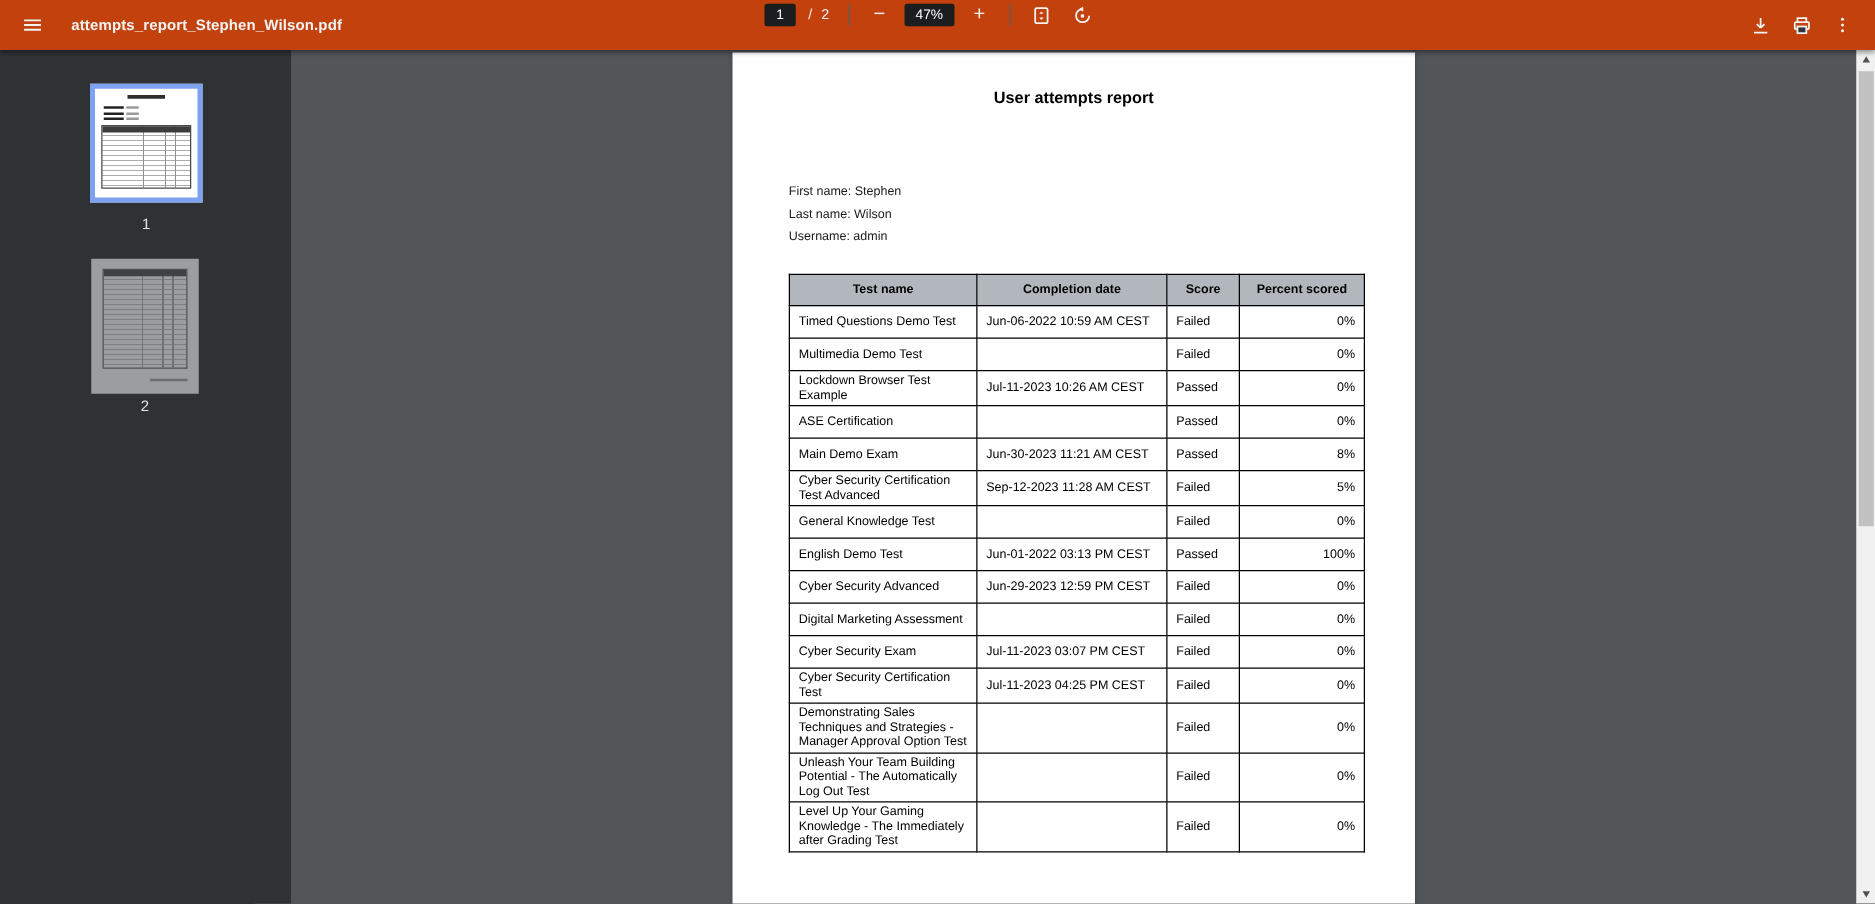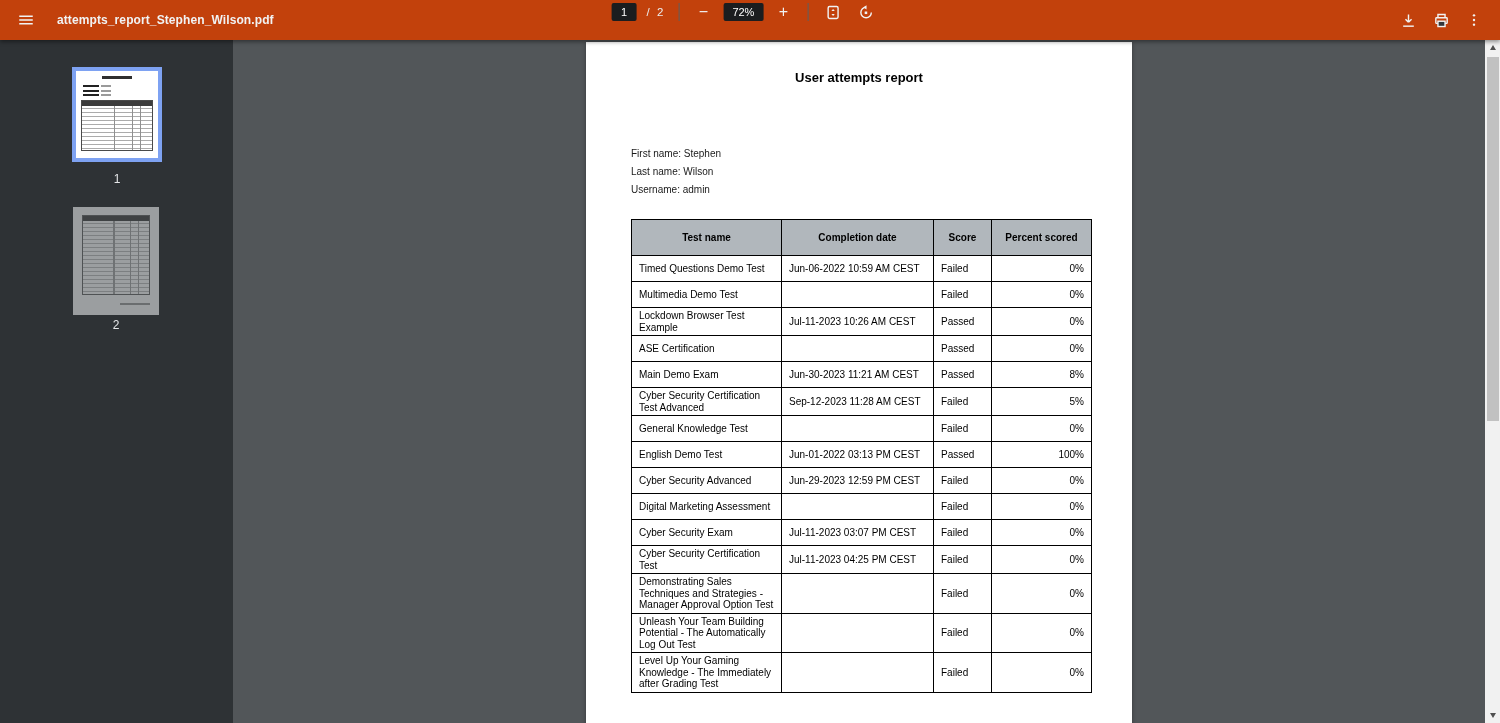--- a/index.html
+++ b/index.html
@@ -64,21 +64,21 @@
   
   .viewer { flex:1; background:#525659; position:relative; overflow:hidden; }
   .page { position:absolute; left:353px; top:2px; width:546px; height:760px; background:#fff;
           box-shadow:0 1px 4px rgba(0,0,0,.35); color:#1a1a1a; }
   .doc-title { font-size:13px; font-weight:700; text-align:center; margin-top:28px; color:#000; }
   .fields { position:absolute; left:45px; top:103px; font-size:10px; line-height:18px; }
   .fields .f-label { font-weight:400; }
   .report-table { position:absolute; left:45px; top:177px; width:460px; border-collapse:collapse;
                   table-layout:fixed; font-size:10px; line-height:1.15; color:#000; }
   .report-table th, .report-table td { border:1px solid #000; vertical-align:middle; }
-  .report-table th { background:#b1b7bc; height:36px; font-size:10px; font-weight:700; text-align:center; }
+  .report-table th { background:#b1b7bc; height:25px; font-size:10px; font-weight:700; text-align:center; }
   .report-table td { padding:2px 7px; height:26px; }
   .report-table td:nth-child(2) { white-space:nowrap; }
   .report-table td:nth-child(4) { text-align:right; }
 
   
   .scrollbar { position:absolute; right:0; top:0; bottom:0; width:15px; background:#f1f1f1; }
   .sb-arrow { position:absolute; left:0; width:15px; height:15px; display:flex; align-items:center;
               justify-content:center; cursor:pointer; }
   .sb-up { top:0; } .sb-down { bottom:0; }
   .tri-up { width:0; height:0; border-left:3.5px solid transparent; border-right:3.5px solid transparent;
@@ -100,21 +100,21 @@
           </svg>
       </button>
       <span class="filename">attempts_report_Stephen_Wilson.pdf</span>
     </div>
 
     <div class="tb-center">
       <input class="page-input" value="1" style="">
       <span class="page-count">/ 2</span>
       <span class="tb-divider"></span>
       <button class="zoom-btn">−</button>
-      <span class="zoom-box">72%</span>
+      <span class="zoom-box">47%</span>
       <button class="zoom-btn">+</button>
       <span class="tb-divider"></span>
       <button class="icon-btn" title="Fit to page">
         <svg width="17" height="17" viewBox="0 0 24 24" fill="none" stroke="#f1f3f4" stroke-width="2">
           <rect x="5" y="3.5" width="14" height="17" rx="2"></rect>
           <path d="M12 7.2l-2.4 2.6h4.8z M12 16.8l-2.4-2.6h4.8z" fill="#f1f3f4" stroke="none"></path>
         </svg>
       </button>
       <button class="icon-btn" title="Rotate">
         <svg width="17" height="17" viewBox="0 0 24 24" fill="none" stroke="#f1f3f4" stroke-width="2">

